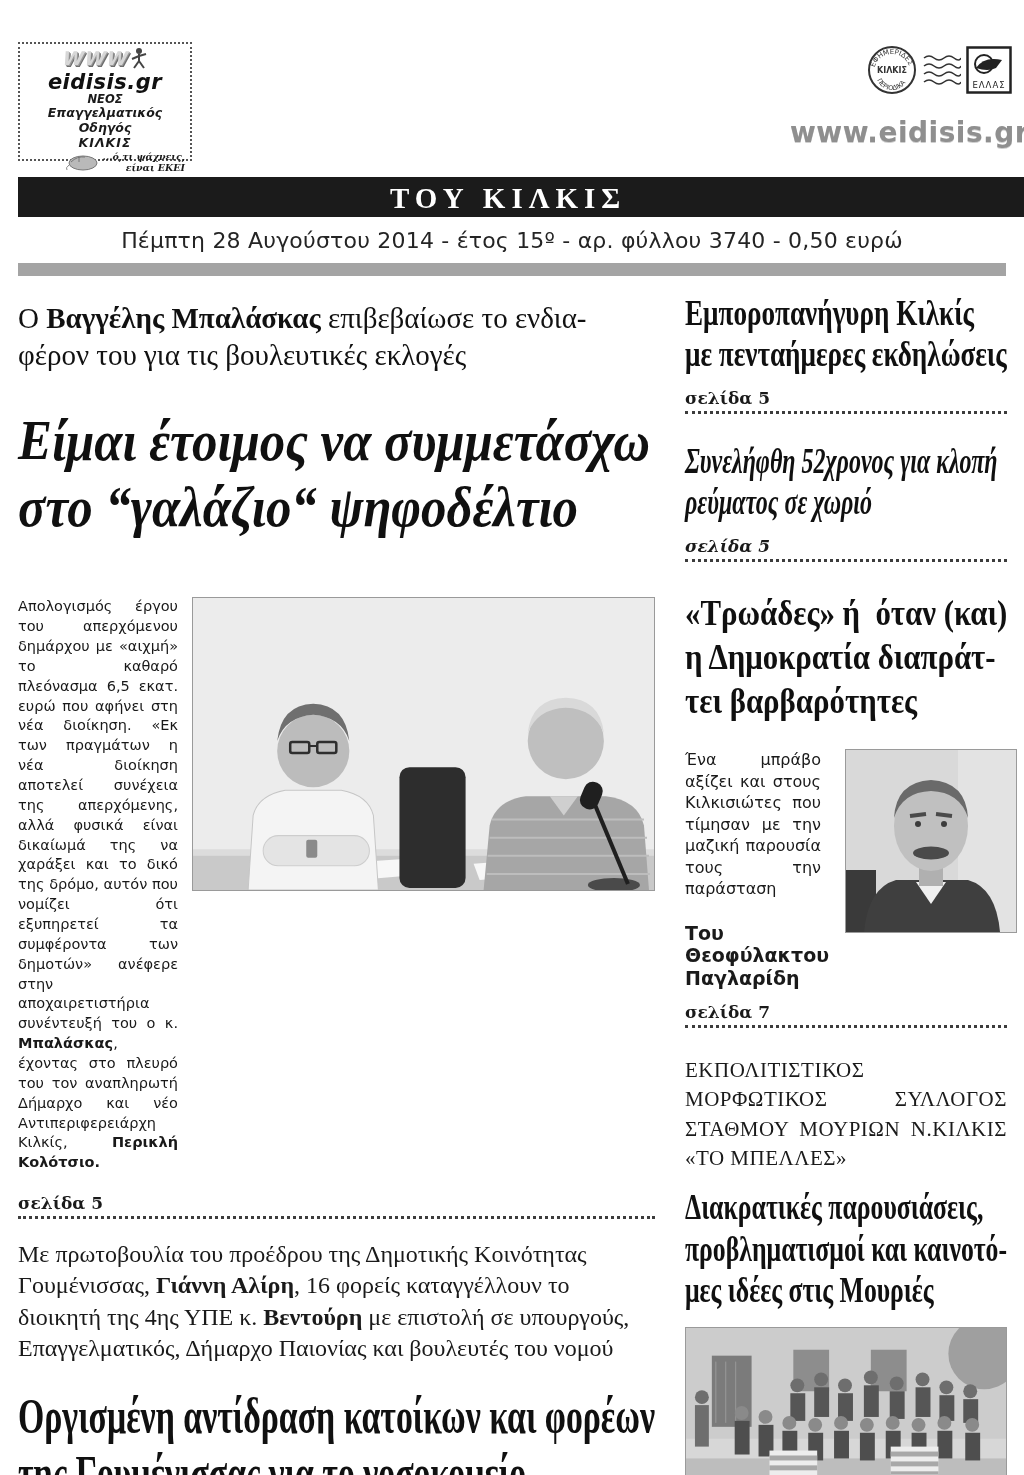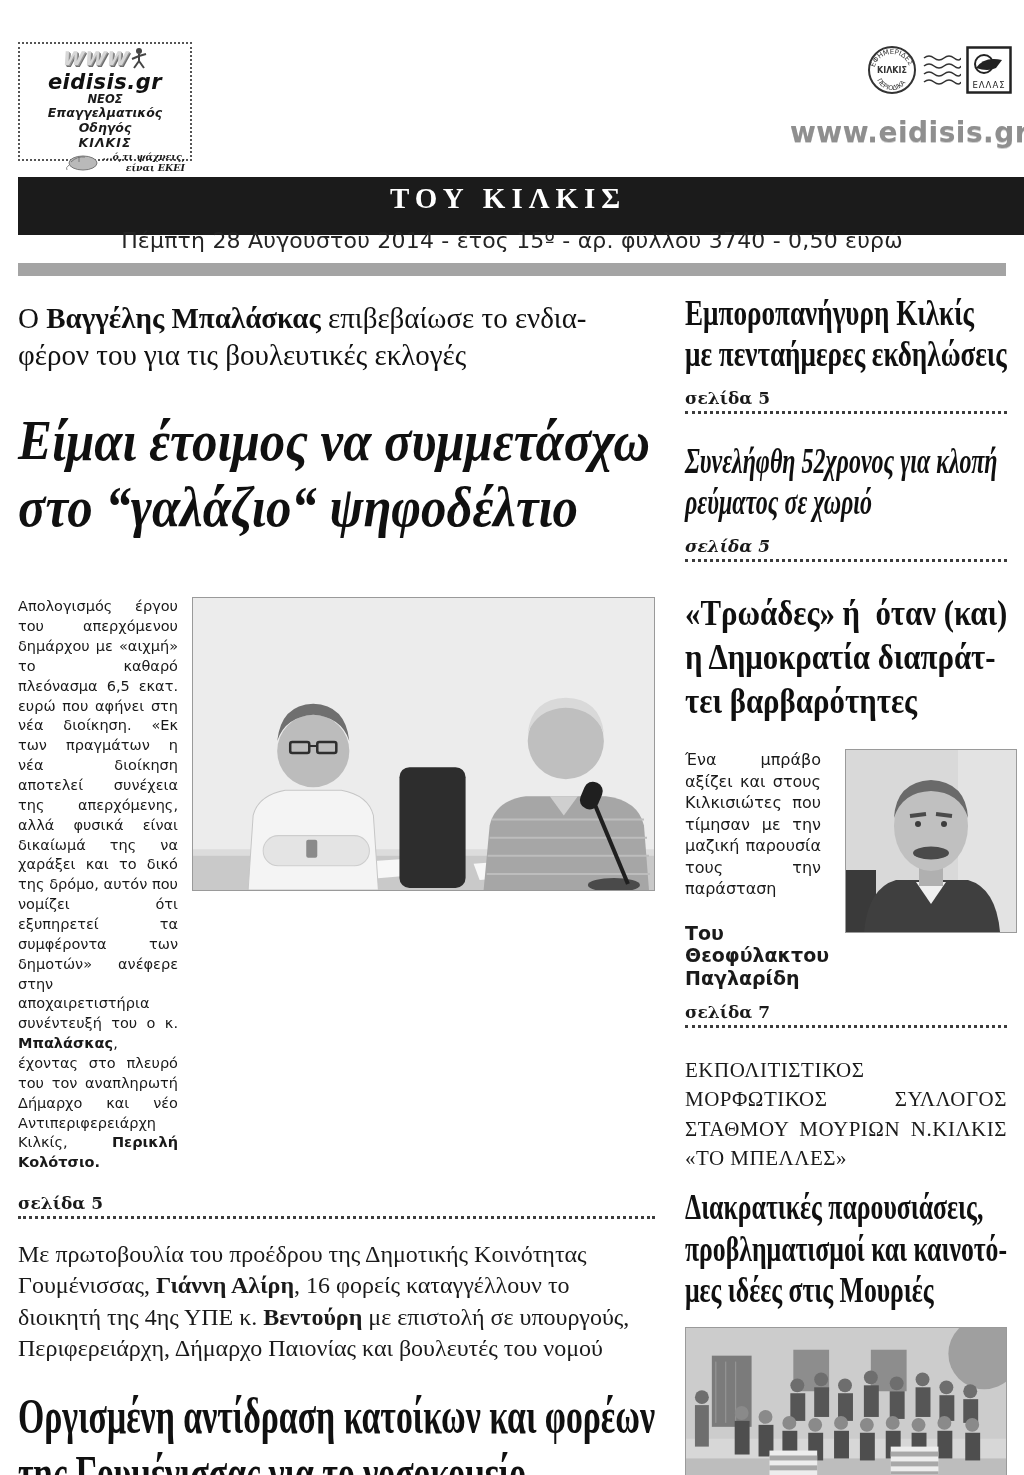--- a/index.html
+++ b/index.html
@@ -21,21 +21,21 @@
 
   .masthead{position:absolute;left:183px;top:26px;width:620px;height:142px;overflow:visible;}
   .masthead span{display:inline-block;font-family:"DejaVu Serif",serif;font-weight:bold;
                  font-size:146px;line-height:1;letter-spacing:2px;color:#161616;white-space:pre;
                  transform-origin:left top;}
 
   .stamps{position:absolute;left:866px;top:44px;width:142px;height:52px;display:flex;align-items:center;gap:5px;}
   .website{position:absolute;left:790px;top:116px;width:226px;font:700 28px "DejaVu Sans",sans-serif;
            color:#8f8f8f;letter-spacing:.5px;text-align:right;text-shadow:0 1px 0 #cfcfcf;}
 
-  .blackbar{position:absolute;left:18px;top:177px;right:0;height:58px;background:#1b1b1b;}
+  .blackbar{position:absolute;left:18px;top:177px;right:0;height:40px;background:#1b1b1b;}
   .blackbar span{position:absolute;left:372px;top:5px;color:#fff;font-family:"Liberation Serif",serif;
                  font-weight:600;font-size:29px;letter-spacing:6px;}
 
   .dateline{position:absolute;top:228px;left:0;width:100%;text-align:center;
             font:22px "DejaVu Sans",sans-serif;color:#242424;letter-spacing:.2px;}
   .graybar{position:absolute;left:18px;top:263px;width:988px;height:13px;background:#a4a4a4;}
 
   
   .colmain{position:absolute;left:18px;top:294px;width:637px;}
   .colside{position:absolute;left:685px;top:294px;width:322px;}
@@ -192,21 +192,21 @@
           <ellipse cx="420" cy="285" rx="26" ry="7" fill="#4a4a4a"></ellipse>
           <line x1="434" y1="284" x2="398" y2="198" stroke="#1f1f1f" stroke-width="4"></line>
           <rect x="388" y="182" width="19" height="28" rx="9" fill="#1f1f1f" transform="rotate(23 397 196)"></rect>
         </svg>
       </div>
     </div>
 
     <div class="pageref">σελίδα 5</div>
     <div class="dotrule"></div>
 
-    <div class="kicker2"><span>Με πρωτοβουλία του προέδρου της Δημοτικής Κοινότητας Γουμένισσας, </span><span style="font-weight: bold;">Γιάννη Αλίρη</span><span>, 16 φορείς καταγγέλλουν το διοικητή της 4ης ΥΠΕ κ. </span><span style="font-weight: bold;">Βεντούρη</span><span> με επιστολή σε υπουργούς, Περιφερειάρχη, Δήμαρχο Παιονίας και βουλευτές του νομού</span></div>
+    <div class="kicker2"><span>Με πρωτοβουλία του προέδρου της Δημοτικής Κοινότητας Γουμένισσας, </span><span style="font-weight: bold;">Γιάννη Αλίρη</span><span>, 16 φορείς καταγγέλλουν το διοικητή της 4ης ΥΠΕ κ. </span><span style="font-weight: bold;">Βεντούρη</span><span> με επιστολή σε υπουργούς, Επαγγελματικός, Δήμαρχο Παιονίας και βουλευτές του νομού</span></div>
 
     <div><span class="headline h2" style="transform: scaleX(0.675504); transform-origin: left top;">Οργισμένη αντίδραση κατοίκων και φορέων
 της Γουμένισσας για το νοσοκομείο</span></div>
 
   </div>
 
   <div class="colside">
 
     <div class="sideblock">
       <span class="headline rh" style="transform: scaleX(0.775904); transform-origin: left top;">Εμποροπανήγυρη Κιλκίς

